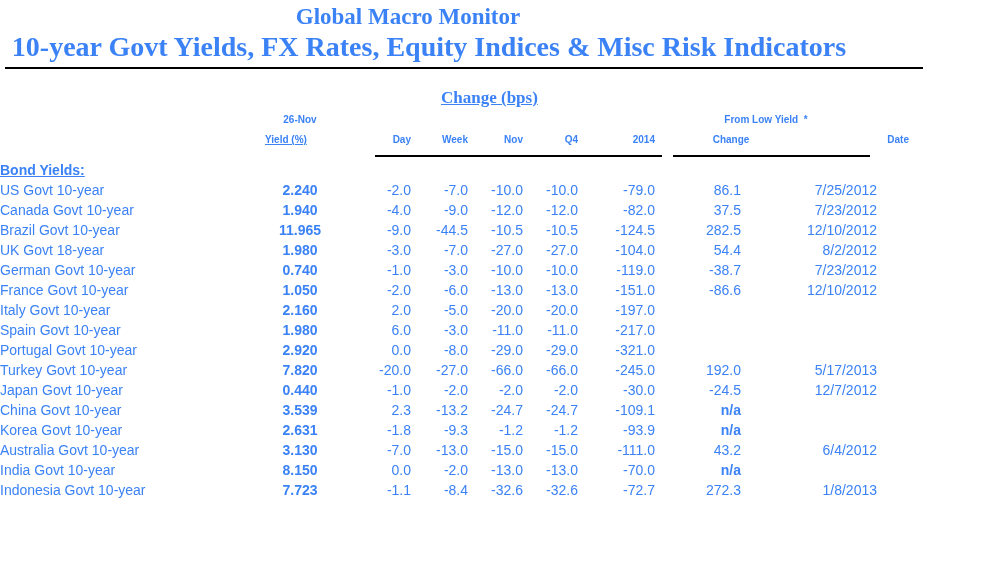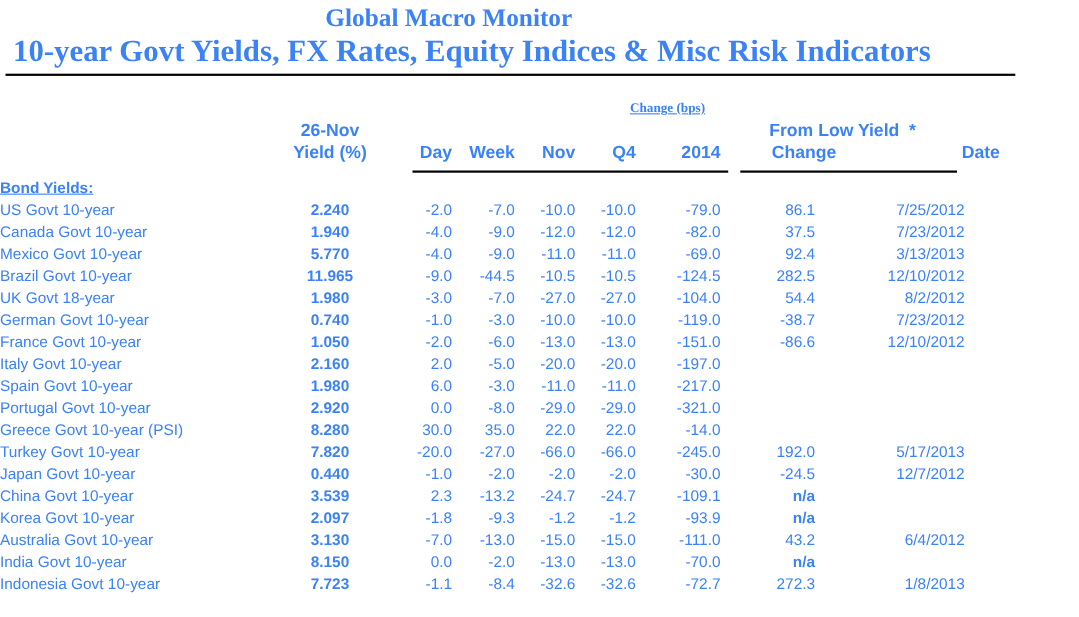--- a/index.html
+++ b/index.html
@@ -3,26 +3,26 @@
 <meta charset="utf-8">
 <style>
   html,body{margin:0;padding:0;background:#ffffff;}
   .page{position:relative;width:981px;height:561px;background:#ffffff;color:#3b82f6;
         font-family:"Liberation Sans",sans-serif;overflow:hidden;}
   .title{position:absolute;top:3px;left:0;width:816px;text-align:center;
          font-family:"Liberation Serif",serif;font-weight:bold;font-size:23px;line-height:28px;}
   .subtitle{position:absolute;top:33px;left:0;width:858px;text-align:center;
          font-family:"Liberation Serif",serif;font-weight:bold;font-size:28px;line-height:28px;}
   .main-rule{position:absolute;top:67px;left:5px;width:918px;height:2px;background:#000;}
-  .change-group{position:absolute;top:88px;left:441px;width:200px;text-align:right;
-         font-family:"Liberation Serif",serif;font-weight:bold;font-size:12px;
+  .change-group{position:absolute;top:88px;left:441px;width:200px;text-align:left;
+         font-family:"Liberation Serif",serif;font-weight:bold;font-size:17px;
          text-decoration:underline;line-height:20px;}
-  .hdr{position:absolute;font-weight:bold;font-size:16px;line-height:20px;white-space:nowrap;}
+  .hdr{position:absolute;font-weight:bold;font-size:10px;line-height:20px;white-space:nowrap;}
   .yield-date{top:110px;left:265px;width:70px;text-align:center;}
-  .yield-unit{top:130px;left:265px;width:70px;text-align:center;}
+  .yield-unit{top:130px;left:265px;width:70px;text-decoration:underline;}
   .h-day {top:130px;left:335px;width:76px;text-align:right;}
   .h-week{top:130px;left:411px;width:57px;text-align:right;}
   .h-nov {top:130px;left:468px;width:55px;text-align:right;}
   .h-q4  {top:130px;left:523px;width:55px;text-align:right;}
   .h-2014{top:130px;left:578px;width:77px;text-align:right;}
   .from-low{top:110px;left:655px;width:222px;text-align:center;}
   .h-change{top:130px;left:671px;width:120px;text-align:center;}
   .h-date{top:130px;left:789px;width:120px;text-align:right;}
   .rule-a{position:absolute;top:155px;left:375px;width:287px;height:2px;background:#000;}
   .rule-b{position:absolute;top:155px;left:673px;width:197px;height:2px;background:#000;}
@@ -96,31 +96,20 @@
           <td class="c-yield">1.940</td>
           <td class="c-day">-4.0</td>
           <td class="c-week">-9.0</td>
           <td class="c-nov">-12.0</td>
           <td class="c-q4">-12.0</td>
           <td class="c-y2014">-82.0</td>
           <td class="c-change">37.5</td>
           <td class="c-date">7/23/2012</td>
         </tr>
         <tr>
-          <td class="c-name">Mexico Govt 10-year</td>
-          <td class="c-yield">5.770</td>
-          <td class="c-day">-4.0</td>
-          <td class="c-week">-9.0</td>
-          <td class="c-nov">-11.0</td>
-          <td class="c-q4">-11.0</td>
-          <td class="c-y2014">-69.0</td>
-          <td class="c-change">92.4</td>
-          <td class="c-date">3/13/2013</td>
-        </tr>
-        <tr>
           <td class="c-name">Brazil Govt 10-year</td>
           <td class="c-yield">11.965</td>
           <td class="c-day">-9.0</td>
           <td class="c-week">-44.5</td>
           <td class="c-nov">-10.5</td>
           <td class="c-q4">-10.5</td>
           <td class="c-y2014">-124.5</td>
           <td class="c-change">282.5</td>
           <td class="c-date">12/10/2012</td>
         </tr>
@@ -184,31 +173,20 @@
           <td class="c-yield">2.920</td>
           <td class="c-day">0.0</td>
           <td class="c-week">-8.0</td>
           <td class="c-nov">-29.0</td>
           <td class="c-q4">-29.0</td>
           <td class="c-y2014">-321.0</td>
           <td class="c-change"></td>
           <td class="c-date"></td>
         </tr>
         <tr>
-          <td class="c-name">Greece Govt 10-year (PSI)</td>
-          <td class="c-yield">8.280</td>
-          <td class="c-day">30.0</td>
-          <td class="c-week">35.0</td>
-          <td class="c-nov">22.0</td>
-          <td class="c-q4">22.0</td>
-          <td class="c-y2014">-14.0</td>
-          <td class="c-change"></td>
-          <td class="c-date"></td>
-        </tr>
-        <tr>
           <td class="c-name">Turkey Govt 10-year</td>
           <td class="c-yield">7.820</td>
           <td class="c-day">-20.0</td>
           <td class="c-week">-27.0</td>
           <td class="c-nov">-66.0</td>
           <td class="c-q4">-66.0</td>
           <td class="c-y2014">-245.0</td>
           <td class="c-change">192.0</td>
           <td class="c-date">5/17/2013</td>
         </tr>
@@ -229,21 +207,21 @@
           <td class="c-day">2.3</td>
           <td class="c-week">-13.2</td>
           <td class="c-nov">-24.7</td>
           <td class="c-q4">-24.7</td>
           <td class="c-y2014">-109.1</td>
           <td class="c-change na">n/a</td>
           <td class="c-date"></td>
         </tr>
         <tr>
           <td class="c-name">Korea Govt 10-year</td>
-          <td class="c-yield">2.097</td>
+          <td class="c-yield">2.631</td>
           <td class="c-day">-1.8</td>
           <td class="c-week">-9.3</td>
           <td class="c-nov">-1.2</td>
           <td class="c-q4">-1.2</td>
           <td class="c-y2014">-93.9</td>
           <td class="c-change na">n/a</td>
           <td class="c-date"></td>
         </tr>
         <tr>
           <td class="c-name">Australia Govt 10-year</td>

